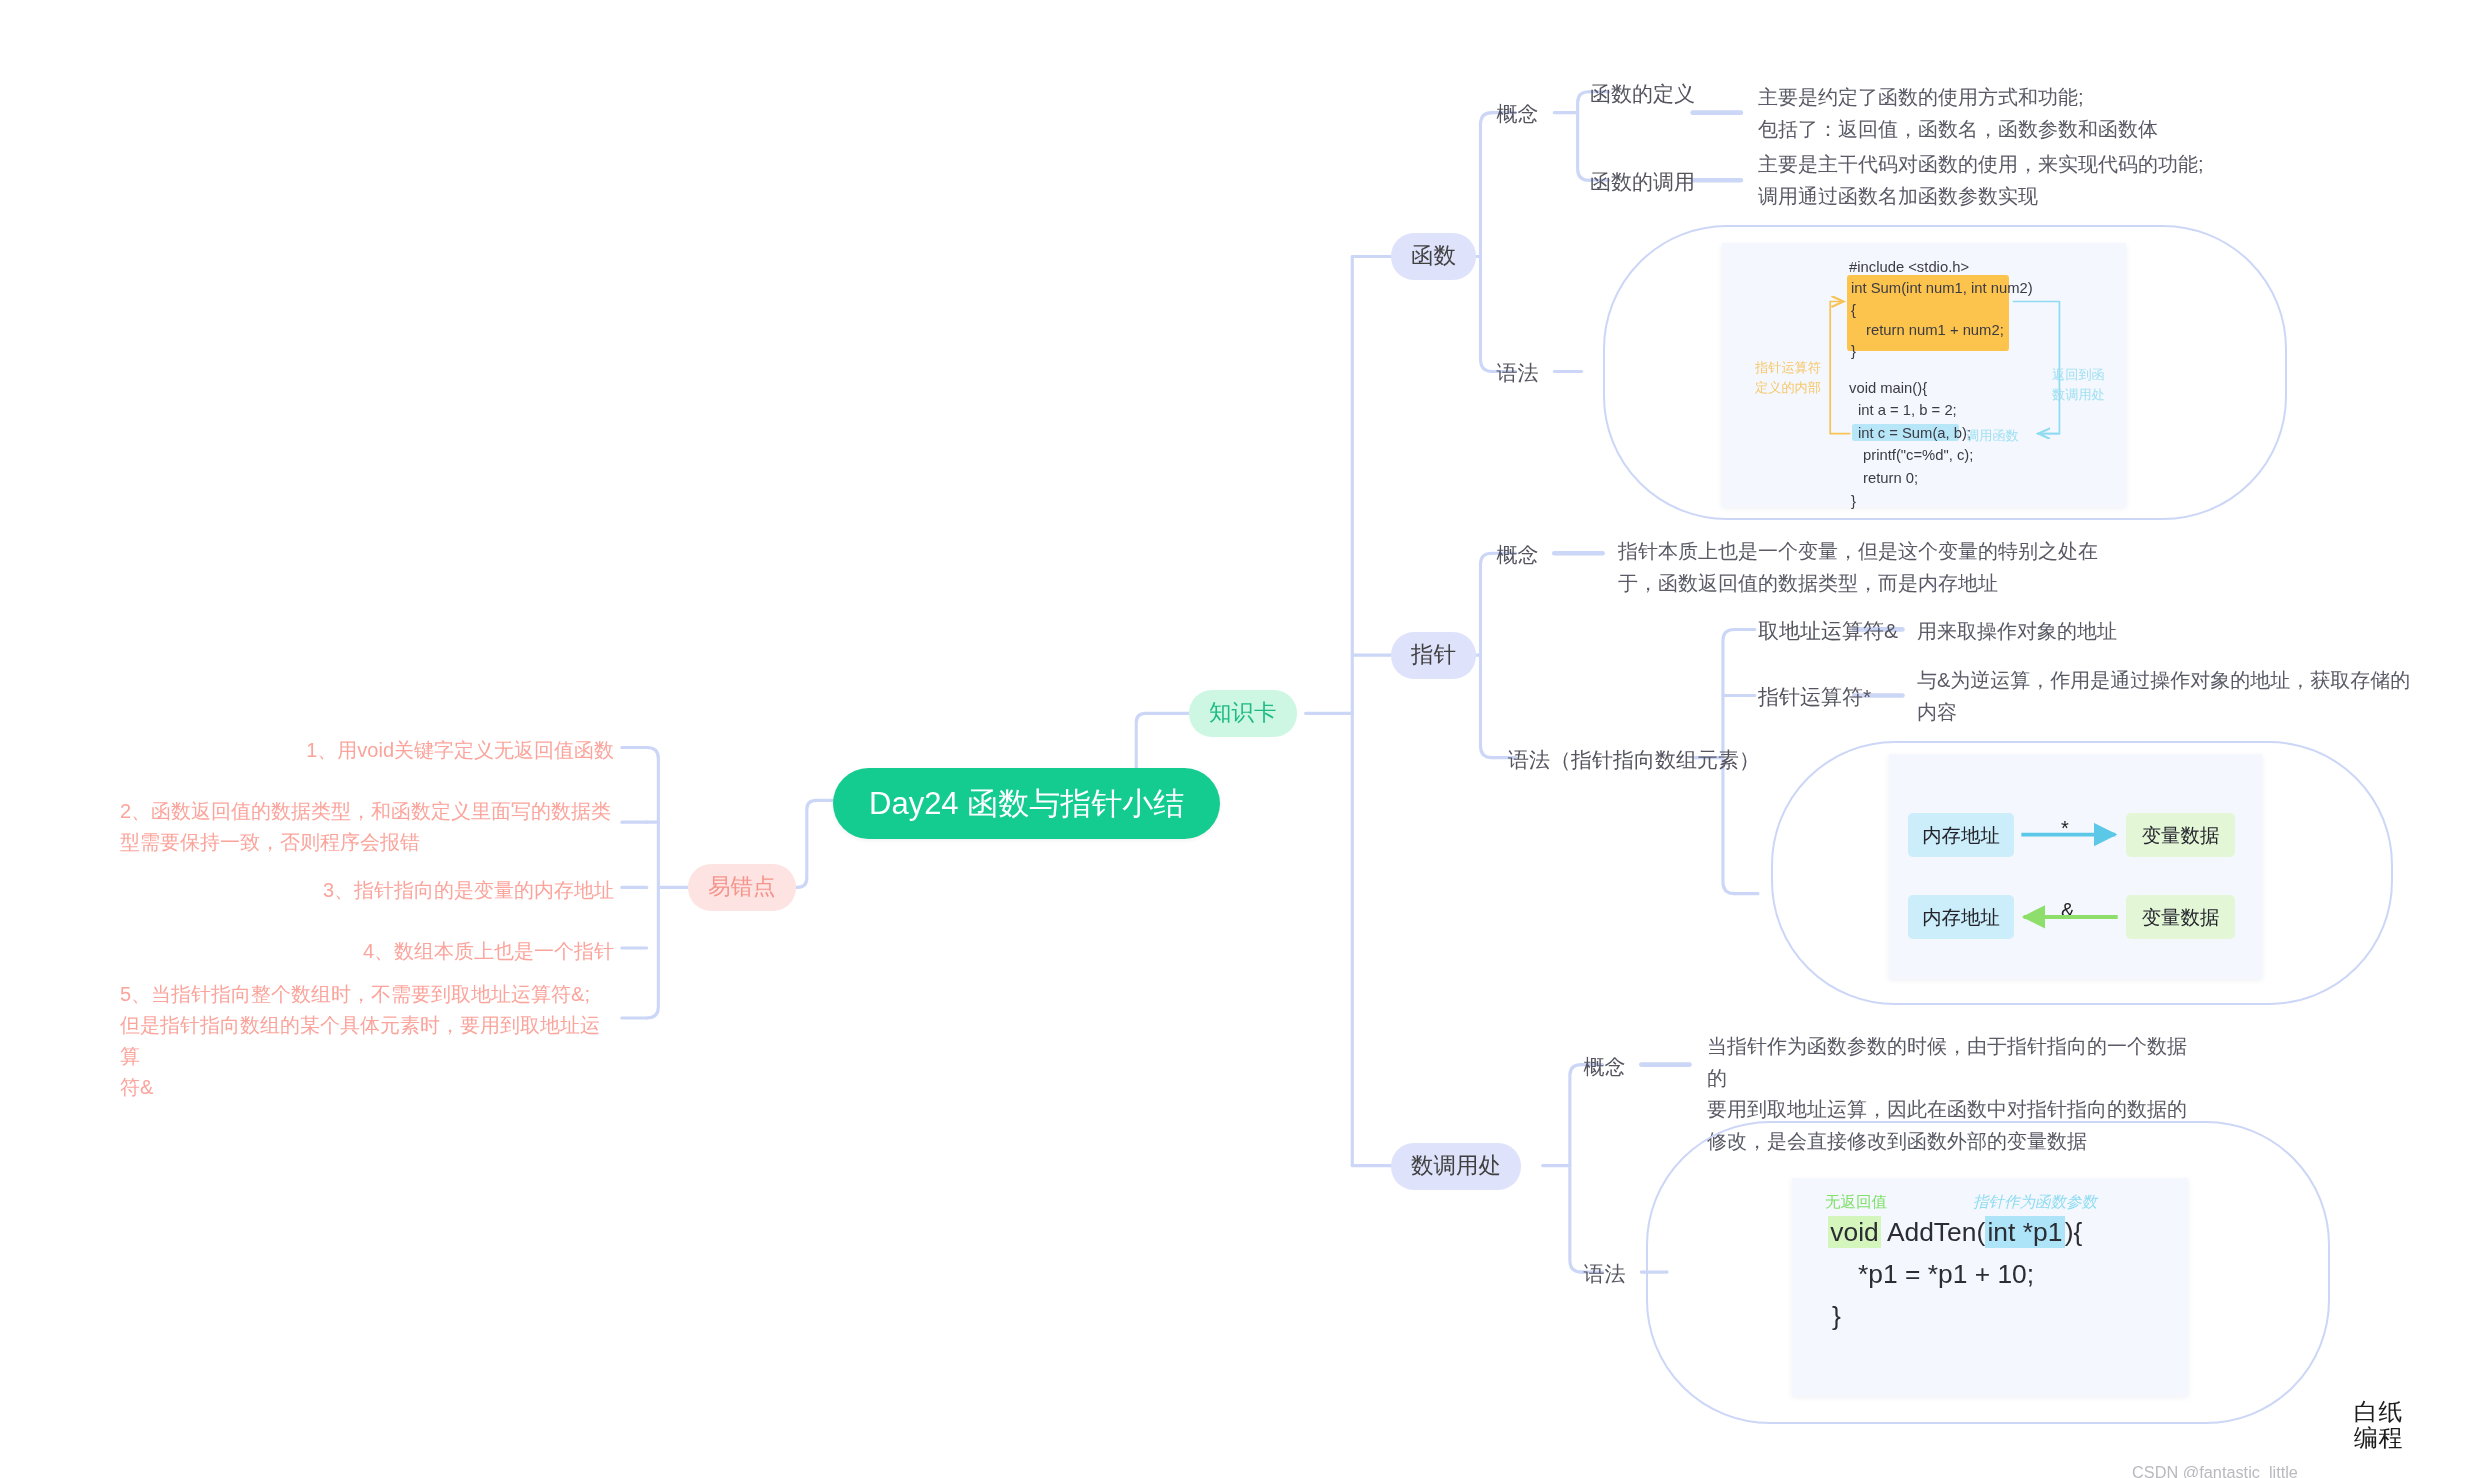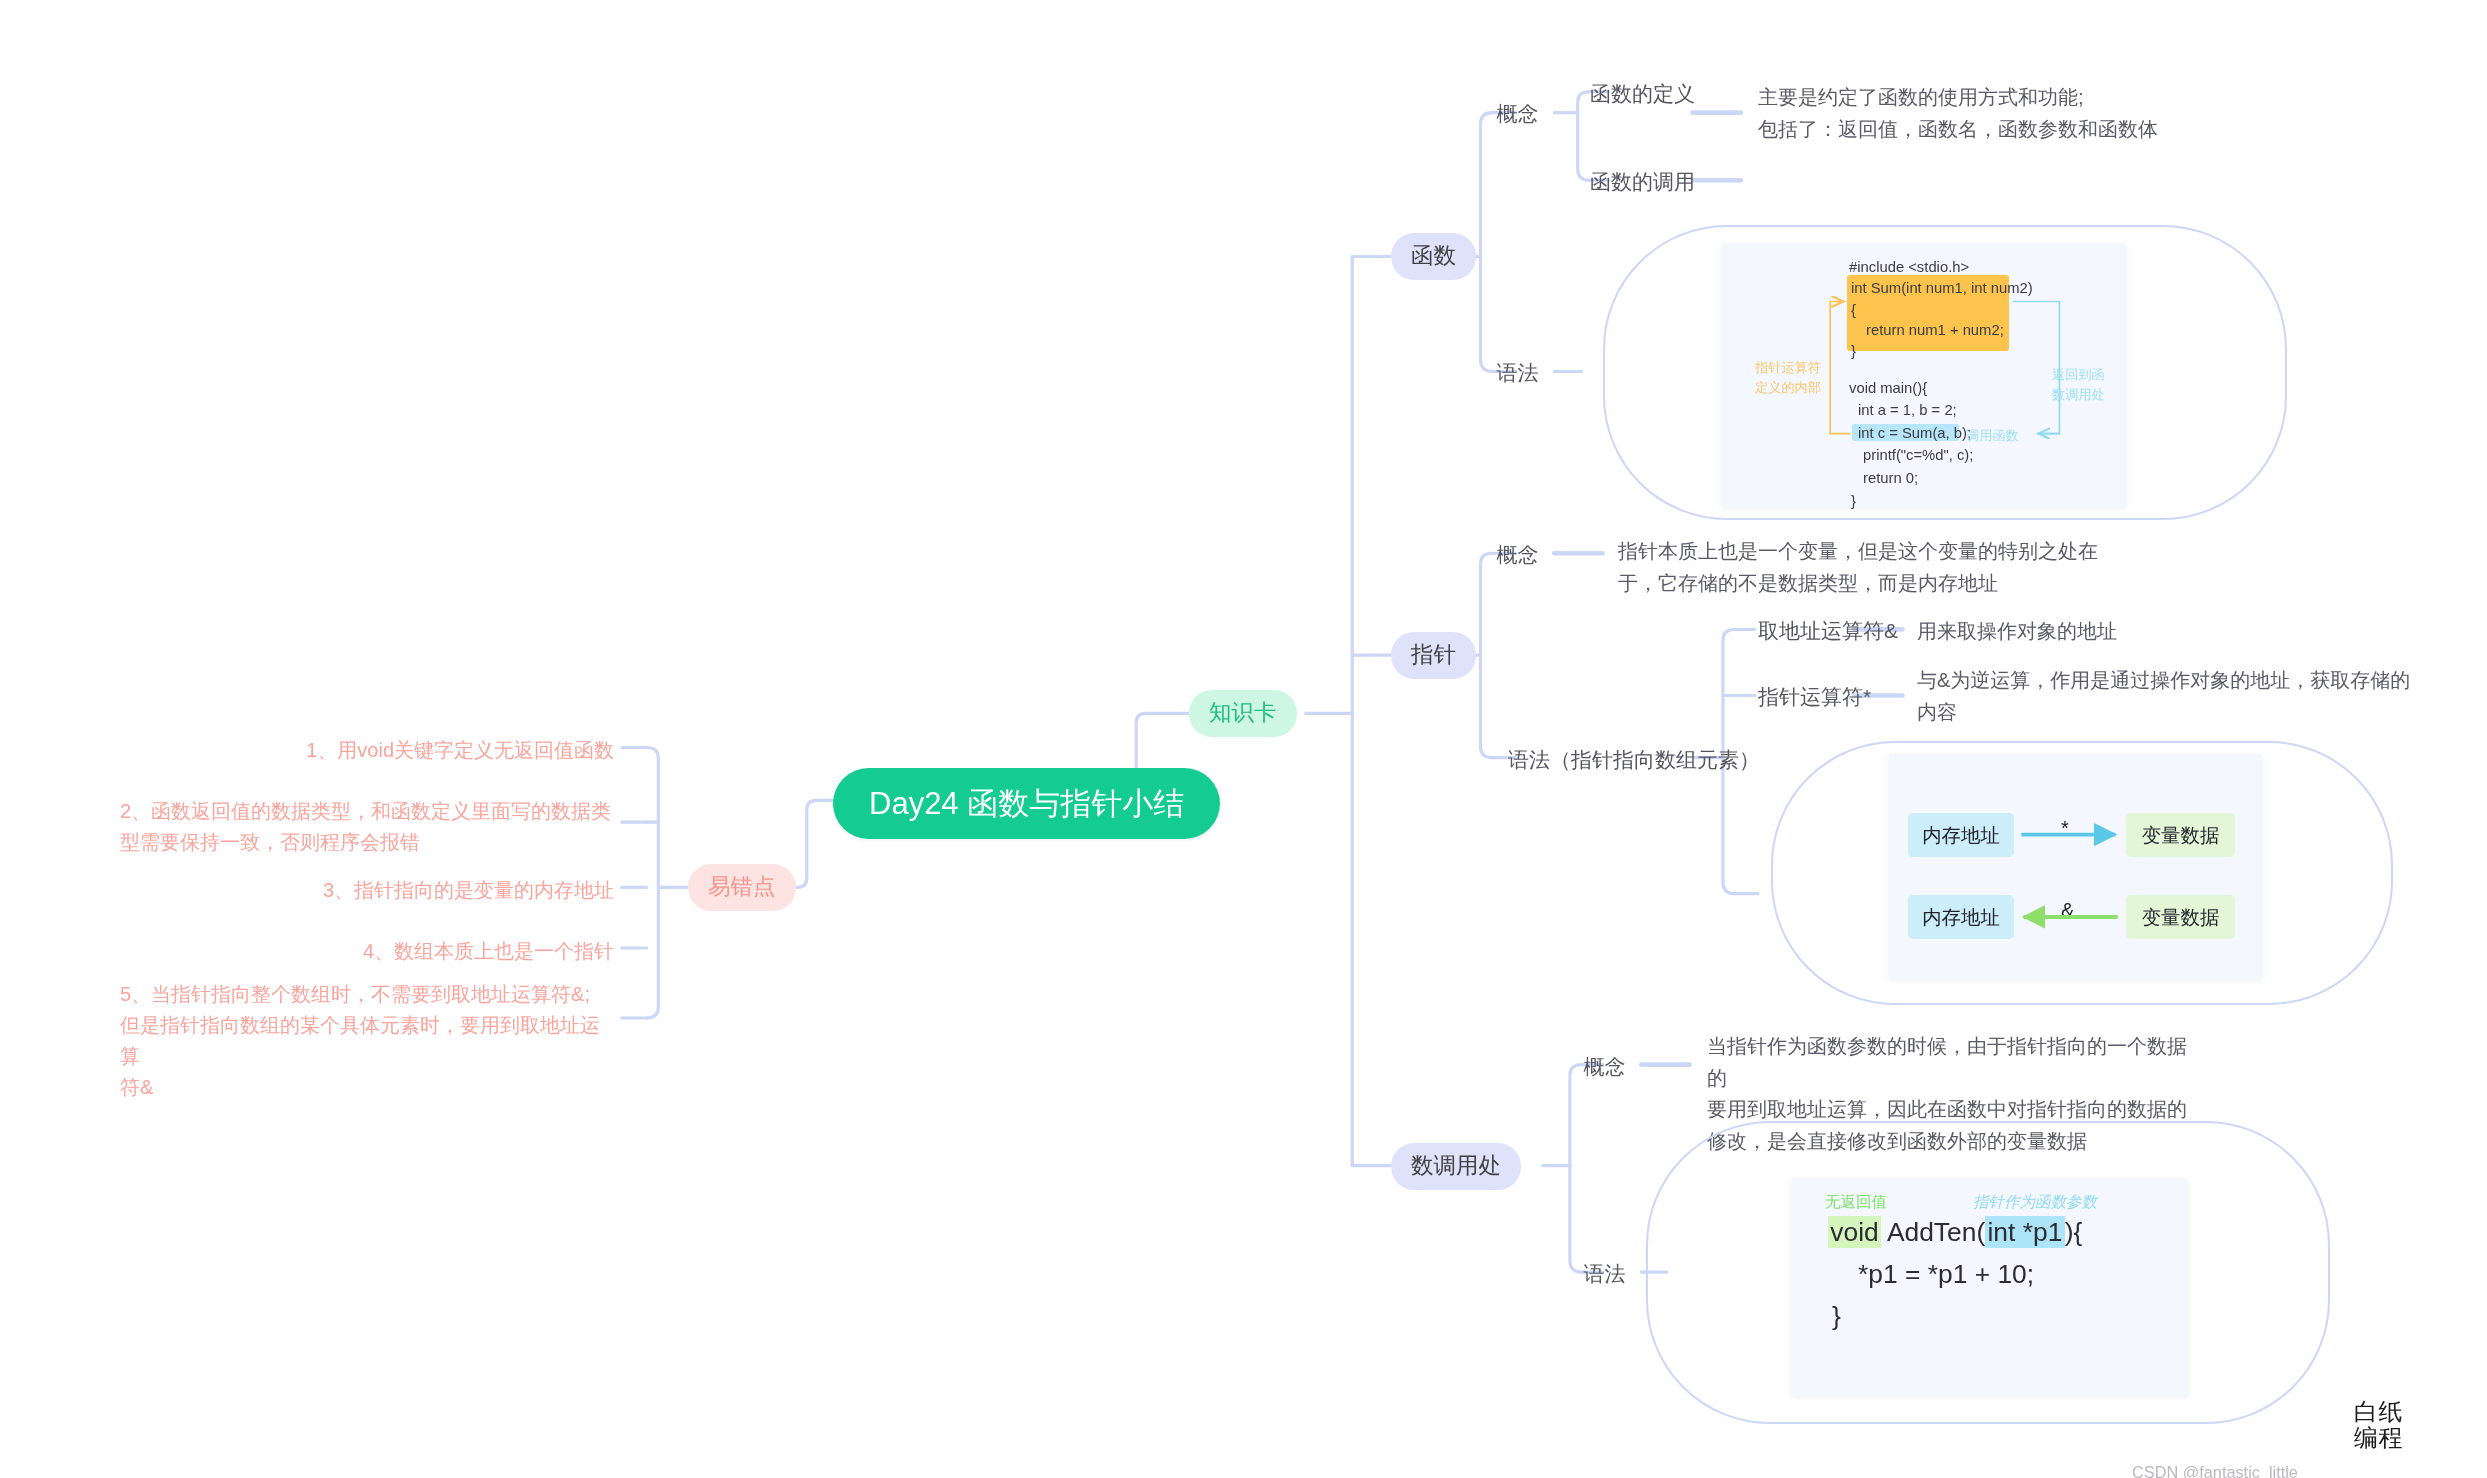--- a/index.html
+++ b/index.html
@@ -174,20 +174,24 @@
   <div class="node topic" style="left:1584px;top:79px;width:117px;text-align:center;">函数的定义</div>
 
   <div class="node topic" style="left:1584px;top:167px;width:117px;text-align:center;"></div>
   <div class="node topic" style="left:1584px;top:167px;width:117px;text-align:center;">函数的调用</div>
 
   <div class="node note" style="left:1758px;top:82px;width:497px;">
     <div>主要是约定了函数的使用方式和功能;</div>
     <div>包括了：返回值，函数名，函数参数和函数体</div>
   </div>
 
+  <div class="node note" style="left:1758px;top:149px;width:529px;">
+    <div>主要是主干代码对函数的使用，来实现代码的功能;</div>
+    <div>调用通过函数名加函数参数实现</div>
+  </div>
 
   <div class="node capsule" style="left:1603px;top:225px;width:684px;height:295px;"></div>
 
   <div class="node panel" style="left:1722px;top:243px;width:404px;height:264px;"></div>
 
   <div class="node" style="left:1847px;top:275px;width:162px;height:76px;background:#fcc44d;border-radius:3.1px;"></div>
 
   <div class="node" style="left:1852px;top:424px;width:107px;height:17px;background:#b6e6f7;border-radius:2.3px;"></div>
 
   <div class="node code" style="left:1849px;top:260px;">#include &lt;stdio.h&gt;</div>
@@ -220,21 +224,21 @@
     </defs>
     <path d="M2381,558 L2355,558 L2355,388 L2372,388" fill="none" stroke="#f7c356" stroke-width="2.2" marker-end="url(#ar-orange)"></path>
     <path d="M2621,558 L2650,558 L2650,388 L2590,388" fill="none" stroke="#8fdcf2" stroke-width="2.2"></path>
     <path d="M2650,558 L2623,558" fill="none" stroke="#8fdcf2" stroke-width="2.2" marker-end="url(#ar-blue)"></path>
   </svg>
 
   <div class="node topic" style="left:1475px;top:540px;width:85px;text-align:center;">概念</div>
 
   <div class="node note" style="left:1618px;top:536px;width:482px;">
     <div>指针本质上也是一个变量，但是这个变量的特别之处在</div>
-    <div>于，它存储的不是数据类型，而是内存地址</div>
+    <div>于，函数返回值的数据类型，而是内存地址</div>
   </div>
 
   <div class="node topic" style="left:1508px;top:745px;">语法（指针指向数组元素）</div>
 
   <div class="node topic" style="left:1758px;top:616px;">取地址运算符&amp;</div>
   <div class="node note" style="left:1917px;top:616px;width:404px;">用来取操作对象的地址</div>
 
   <div class="node topic" style="left:1758px;top:682px;text-align:right;">指针运算符*</div>
   <div class="node note" style="left:1917px;top:665px;width:497px;">
     <div>与&amp;为逆运算，作用是通过操作对象的地址，获取存储的</div>

